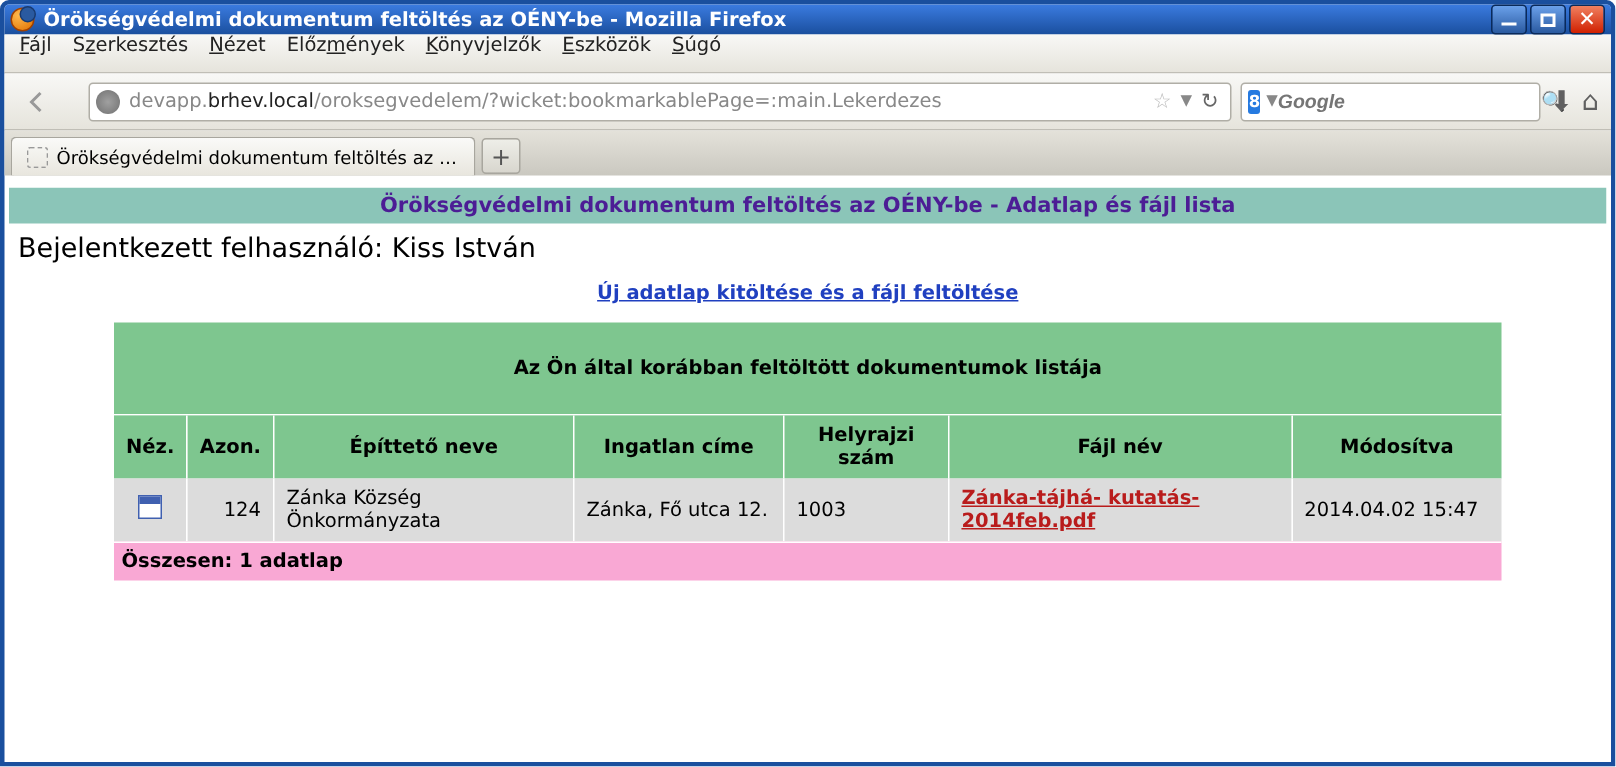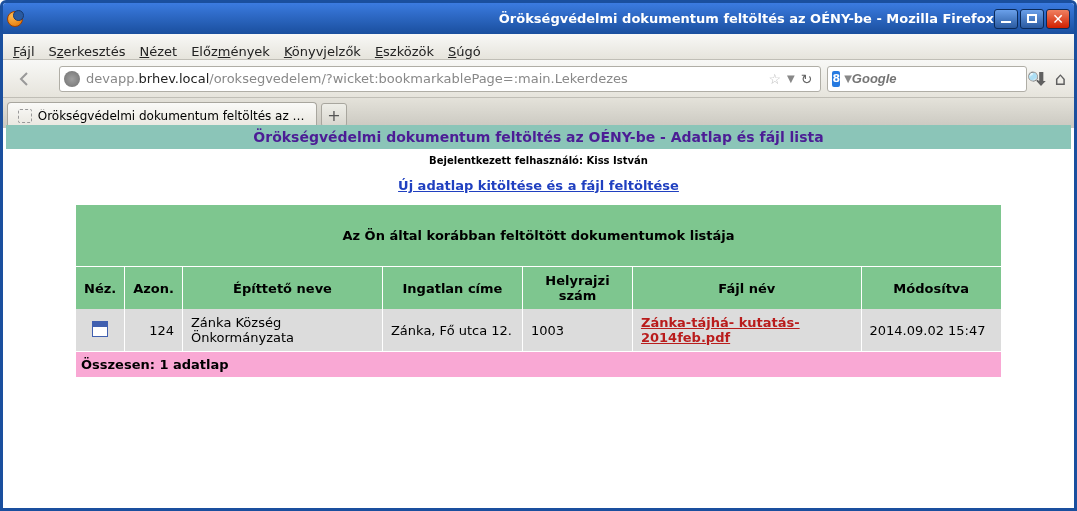--- a/index.html
+++ b/index.html
@@ -1,32 +1,32 @@
 <!DOCTYPE html>
 <html><head>
 <meta charset="utf-8">
 <style>
 * { box-sizing: border-box; margin: 0; padding: 0; }
 body { font-family: "DejaVu Sans", Arial, sans-serif; font-size: 13px; background: #fff; overflow: hidden; }
 
 .window { width: 1077px; height: 511px; border: 3px solid #1a4f9e; border-radius: 6px 6px 0 0; background: #fff; position: relative; }
 
-.titlebar { background: linear-gradient(to bottom, #3b7be0 0%, #1a4f9e 100%); height: 31px; display: flex; align-items: center; padding: 0 4px; color: #fff; font-weight: bold; border-radius: 3px 3px 0 0; text-align: right; }
+.titlebar { background: linear-gradient(to bottom, #3b7be0 0%, #1a4f9e 100%); height: 20px; display: flex; align-items: center; padding: 0 4px; color: #fff; font-weight: bold; border-radius: 3px 3px 0 0; }
 .titlebar-icon { width: 16px; height: 16px; background: radial-gradient(circle at 30% 30%, #ffb84d, #e07000); border-radius: 50%; margin-right: 6px; border: 1px solid #a04000; position: relative; }
 .titlebar-icon::after { content: ""; position: absolute; width: 9px; height: 9px; background: #2a5aa0; border-radius: 50%; top: -2px; right: -2px; border: 1px solid #183a70; }
 .titlebar-text { flex: 1; font-size: 13px; }
 .win-buttons { display: flex; gap: 2px; }
 .win-btn { width: 24px; height: 20px; border: 1px solid #0a2a5a; border-radius: 3px; display: flex; align-items: center; justify-content: center; cursor: pointer; }
 .win-min, .win-max { background: linear-gradient(to bottom, #6aa0ea, #2a5aa0); color: #fff; }
 .win-close { background: linear-gradient(to bottom, #f08060, #d02000); color: #fff; font-weight: bold; }
 .win-min-g { width: 10px; height: 2px; background: #fff; margin-top: 6px; }
 .win-max-g { width: 10px; height: 9px; border: 2px solid #fff; }
 .win-close-g { font-size: 14px; line-height: 1; }
 
-.menubar { background: linear-gradient(to bottom, #f8f8f6, #e6e4dc); height: 26px; display: flex; align-items: flex-end; padding: 0 10px; gap: 14px; font-size: 13px; color: #222; border-bottom: 1px solid #c0beb6; }
+.menubar { background: linear-gradient(to bottom, #f8f8f6, #e6e4dc); height: 26px; display: flex; align-items: flex-start; padding: 0 10px; gap: 14px; font-size: 13px; color: #222; border-bottom: 1px solid #c0beb6; }
 .menubar span u { text-decoration: underline; }
 .menubar span { cursor: default; }
 
 .navbar { background: linear-gradient(to bottom, #f8f8f6, #e6e4dc); height: 38px; display: flex; align-items: center; padding: 0 8px; gap: 6px; border-bottom: 1px solid #c0beb6; }
 .nav-btn { width: 28px; height: 28px; display: flex; align-items: center; justify-content: center; color: #888; cursor: pointer; border-radius: 3px; }
 .addr-wrap { flex: 1; display: flex; align-items: center; background: #fff; border: 1px solid #b0aea6; border-radius: 3px; height: 26px; padding: 0 4px; margin-left: 14px; }
 .globe { width: 16px; height: 16px; background: radial-gradient(circle, #a0a0a0, #707070); border-radius: 50%; margin-right: 6px; }
 .addr-input { flex: 1; border: none; outline: none; font-size: 13px; color: #888; background: transparent; }
 .addr-host { color: #222; }
 .addr-right { display: flex; align-items: center; gap: 6px; padding-right: 4px; }
@@ -42,21 +42,21 @@
 
 .tabbar { background: linear-gradient(to bottom, #e4e2da, #cac8c0); height: 30px; display: flex; align-items: flex-end; padding: 0 4px; }
 .tab { background: linear-gradient(to bottom, #fafaf8, #e8e6de); border: 1px solid #a8a69e; border-bottom: none; border-radius: 4px 4px 0 0; height: 26px; padding: 0 10px; display: flex; align-items: center; gap: 6px; font-size: 12px; max-width: 310px; }
 .tab-fav { width: 14px; height: 14px; border: 1px dashed #999; border-radius: 2px; }
 .tab-text { white-space: nowrap; overflow: hidden; text-overflow: ellipsis; }
 .newtab { width: 26px; height: 24px; background: linear-gradient(to bottom, #eeeee8, #d8d6ce); border: 1px solid #a8a69e; border-radius: 3px; margin-left: 4px; margin-bottom: 1px; display: flex; align-items: center; justify-content: center; color: #555; font-size: 16px; cursor: pointer; }
 
 .content { position: absolute; top: 122px; left: 3px; right: 3px; bottom: 3px; background: #fff; overflow: auto; }
 
 .page-header { background: #8bc5b8; text-align: center; font-weight: bold; padding: 4px; font-size: 14px; color: #4c1d95; }
-.user-line { text-align: center; font-weight: bold; padding: 6px; font-size: 10px; }
+.user-line { font-weight: normal; padding: 6px; font-size: 18px; }
 .link-line { text-align: center; padding: 6px 0 12px 0; }
 .link-line a { color: #2040c0; font-weight: bold; }
 
 .tbl-wrap { margin: 0 70px; }
 .tbl-title { background: #7ec68f; text-align: center; font-weight: bold; padding: 23px; border-bottom: 1px solid #fff; }
 table { width: 100%; border-collapse: collapse; }
 th { background: #7ec68f; font-weight: bold; padding: 6px 8px; text-align: center; border-right: 1px solid #fff; }
 th:last-child { border-right: none; }
 td { background: #dcdcdc; padding: 6px 8px; border-right: 1px solid #fff; }
 td:last-child { border-right: none; }
@@ -156,20 +156,20 @@
           </tr>
         </thead>
         <tbody>
           <tr>
             <td class="td-icon"><span class="view-icon"></span></td>
             <td class="td-num">124</td>
             <td>Zánka Község Önkormányzata</td>
             <td>Zánka, Fő utca 12.</td>
             <td>1003</td>
             <td><a href="#" class="file-link">Zánka-tájhá- kutatás-2014feb.pdf</a></td>
-            <td>2014.09.02 15:47</td>
+            <td>2014.04.02 15:47</td>
           </tr>
         </tbody>
       </table>
       <div class="tbl-footer">Összesen: 1 adatlap</div>
     </div>
   </div>
 </div>
 
 </body></html>

